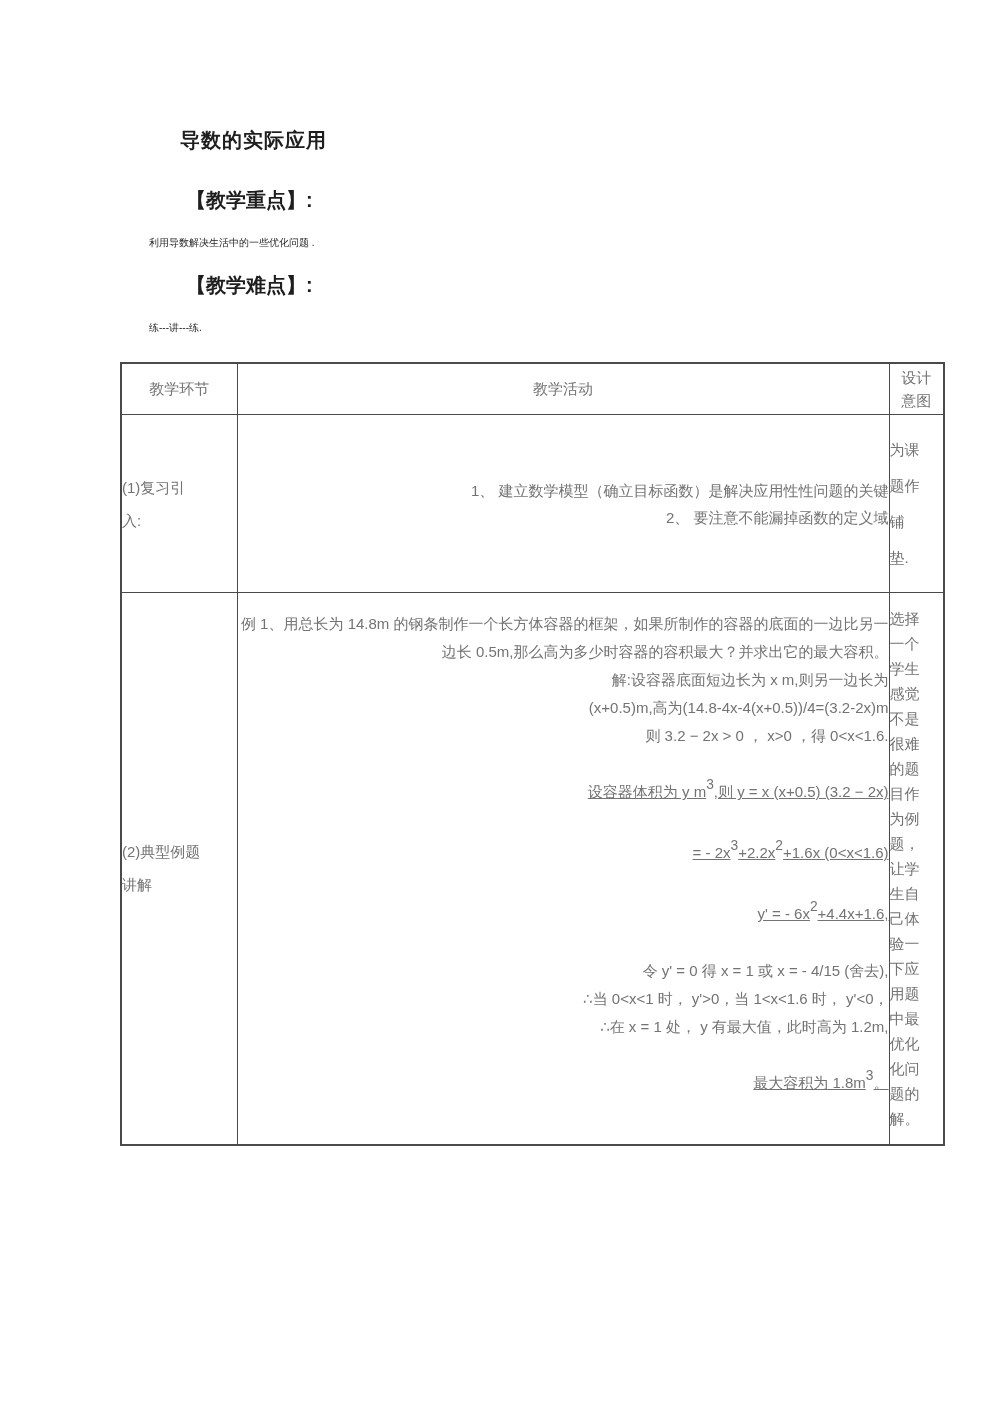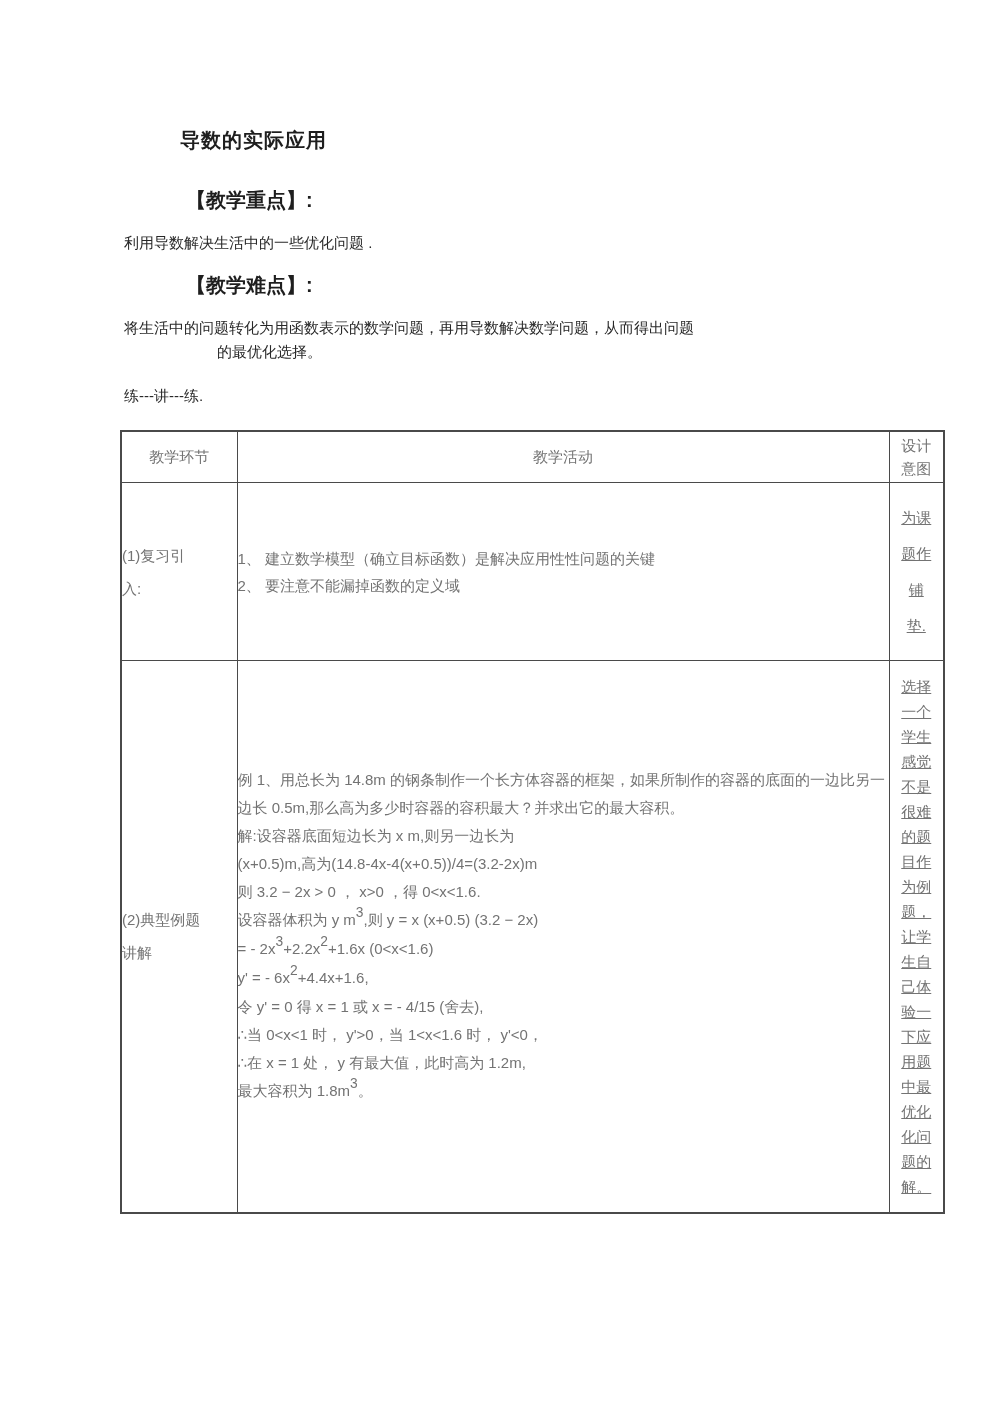--- a/index.html
+++ b/index.html
@@ -20,22 +20,22 @@
   }
   .sec-h {
     margin-left:156px;
     font-size:20px; line-height:21px;
     font-weight:bold; color:#1e1e1e;
   }
   .sec-h.g40 { margin-top:38px; }
   .sec-h.g20 { margin-top:20px; }
   .sec-h.g23 { margin-top:22px; }
   .sec-body {
-    margin-left:94px; margin-right:110px;
-    font-size:15px; line-height:24px;
+    margin-left:119px; margin-right:110px;
+    font-size:10px; line-height:24px;
   }
   .sec-body.g21 { margin-top:20px; }
   .line2-indent { margin-left:93px; }
 
   table.plan {
     border-collapse:collapse; table-layout:fixed;
     width:823px; margin:22px 0 0 90px;
     font-size:15px; color:#737373;
     border:2px solid #4a4a4a;
   }
@@ -46,54 +46,49 @@
   }
   th.intent-h { white-space:pre-line; line-height:23px; }
 
   tr.row-review  { height:178px; }
   tr.row-example { height:552px; }
 
   td.stage {
     vertical-align:middle;
     white-space:pre-line; line-height:33px;
   }
-  td.act { vertical-align:middle; padding:0 12px; text-align:left; }
+  td.act { vertical-align:middle; padding:0 12px; text-align:right; }
   .act-line { line-height:27px; }
 
   td.intent {
-    text-align:center; vertical-align:middle;
+    text-align:left; vertical-align:middle;
     white-space:pre-line;
-    text-decoration:underline;
   }
   td.intent.spread { line-height:36px; }
   td.intent.dense  { line-height:25px; }
 
   .para { line-height:28px; margin:0; }
-  .para.formula { line-height:28px; margin:0 0; }
+  .para.formula { line-height:36px; margin:24px 0;text-decoration:underline; }
   .sup {
     font-size:0.92em;
     position:relative; top:-0.6em;
     display:inline-block;
   }
 </style>
 </head>
 <body>
 
 <div class="page">
 
   <h1 class="doc-title">导数的实际应用</h1>
 
   <h2 class="sec-h g40">【教学重点】:</h2>
   <div class="sec-body g21">利用导数解决生活中的一些优化问题 .</div>
 
   <h2 class="sec-h g20">【教学难点】:</h2>
-  <div class="sec-body g21">
-    <div>将生活中的问题转化为用函数表示的数学问题，再用导数解决数学问题，从而得出问题</div>
-    <div class="line2-indent">的最优化选择。</div>
-  </div>
 
   <div class="sec-body g21">练---讲---练.</div>
 
 
   <table class="plan">
     <colgroup>
       <col style="width:116px">
       <col style="width:652px">
       <col style="width:55px">
     </colgroup>

